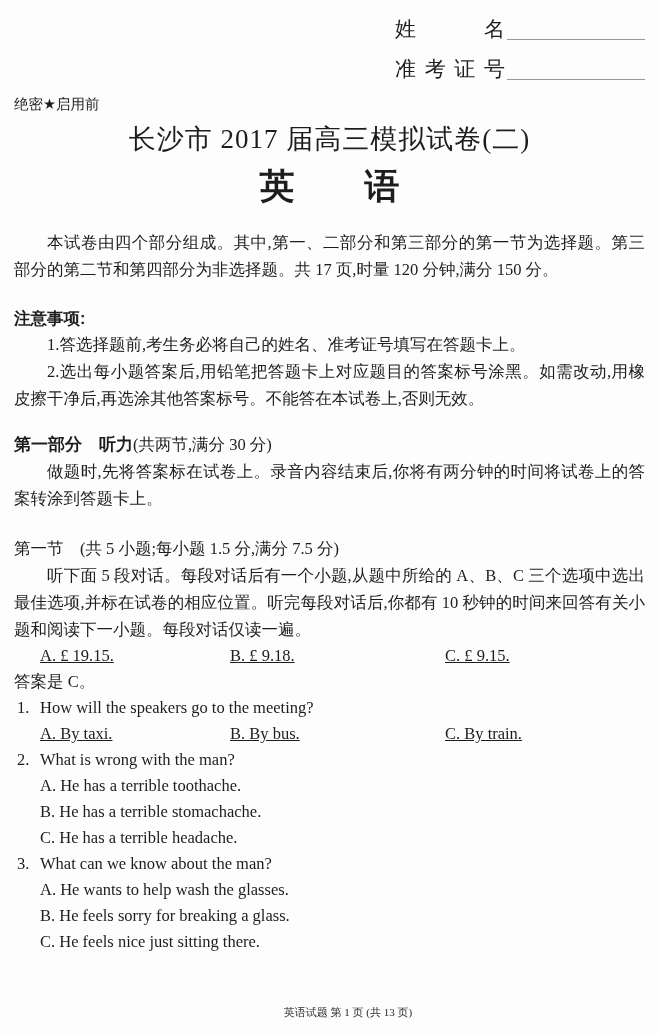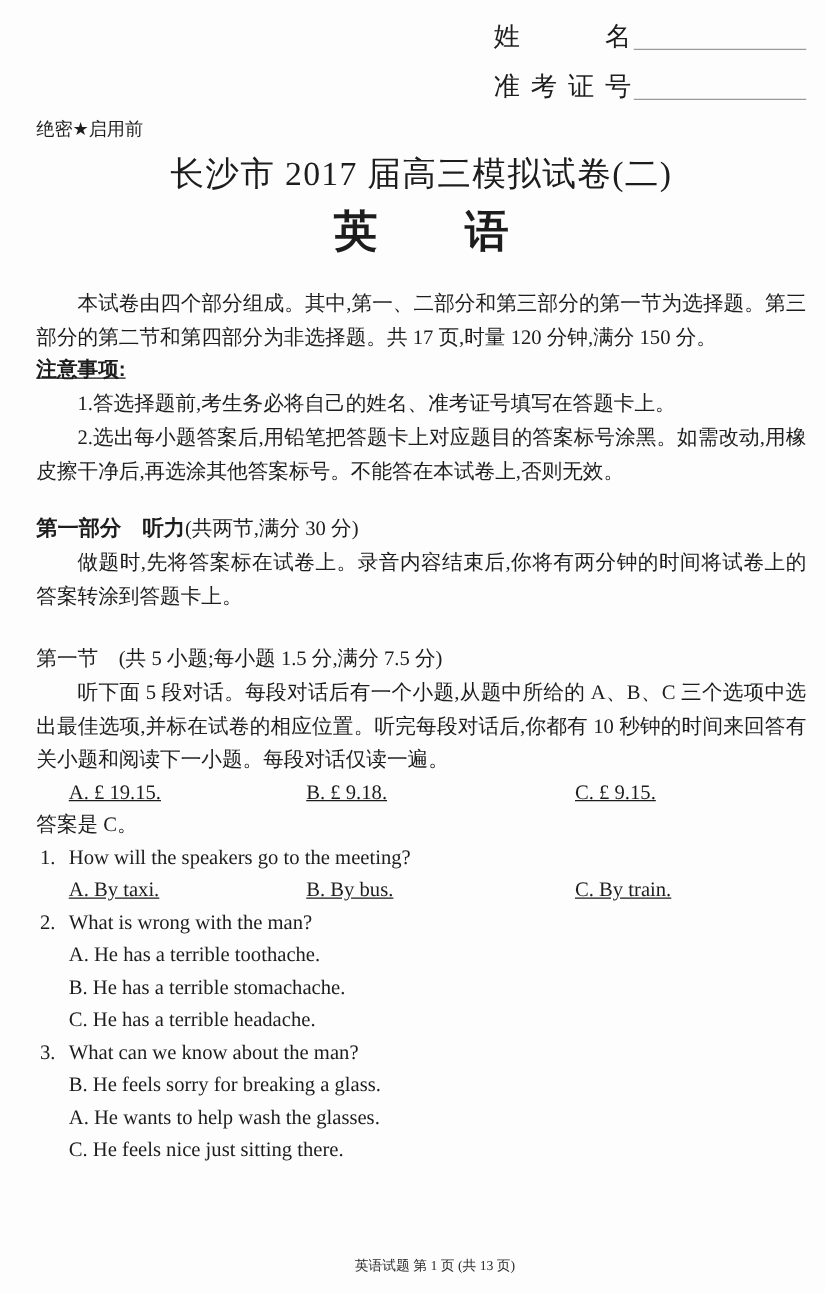--- a/index.html
+++ b/index.html
@@ -5,21 +5,21 @@
   html, body { margin: 0; padding: 0; }
   body {
     width: 660px; height: 1034px;
     background: #fdfdfd;
     color: #1d1d1d;
     font-family: "Liberation Serif", "DejaVu Serif", serif;
     font-size: 16.5px;
     position: relative;
     overflow: hidden;
   }
-  .page { padding: 10px 15px 0 29px; }
+  .page { padding: 10px 15px 0 14px; }
 
   
   .name-block { width: 250px; margin-left: auto; margin-right: 0; margin-top: 4px; }
   .name-row { display: flex; align-items: flex-end; margin-bottom: 10px; }
   .field-label {
     flex: 0 0 110px;
     font-size: 21px; line-height: 30px;
     text-align: justify; text-align-last: justify;
   }
   .fill-line { flex: 1; border-bottom: 1.5px solid #9a9a9a; margin-bottom: 4px; margin-left: 2px; }
@@ -40,22 +40,23 @@
     text-align: center;
     font-family: "Liberation Sans", "DejaVu Sans", sans-serif;
     font-weight: bold; font-size: 35px; line-height: 46px;
   }
 
   .para { margin: 0; line-height: 27px; text-align: justify; }
   .indent { text-indent: 2em; }
   .mt-intro { margin-top: 20px; }
 
   .notice-heading {
+    margin-top: 22px;
     font-family: "Liberation Sans", "DejaVu Sans", sans-serif;
-    font-weight: bold; font-size: 16.5px; line-height: 26px; text-decoration: underline;
+    font-weight: bold; font-size: 16.5px; line-height: 26px;
   }
 
   .part-heading { margin-top: 20px; line-height: 26px; }
   .part-heading .bold-sans {
     font-family: "Liberation Sans", "DejaVu Sans", sans-serif;
     font-weight: bold; font-size: 17px;
   }
   .section-heading { margin-top: 24px; line-height: 26px; }
 
   .line { line-height: 26px; }
@@ -138,20 +139,20 @@
     <div class="opt-stack">A. He has a terrible toothache.</div>
     <div class="opt-stack">B. He has a terrible stomachache.</div>
     <div class="opt-stack">C. He has a terrible headache.</div>
   </div>
 
   <div>
     <div class="q-line">
       <span class="q-num">3.</span>
       <span class="q-text">What can we know about the man?</span>
     </div>
+    <div class="opt-stack">A. He wants to help wash the glasses.</div>
     <div class="opt-stack">B. He feels sorry for breaking a glass.</div>
-    <div class="opt-stack">A. He wants to help wash the glasses.</div>
     <div class="opt-stack">C. He feels nice just sitting there.</div>
   </div>
 
 </div>
 
 <div class="footer">英语试题 第 1 页 (共 13 页)</div>
 
 </body></html>

